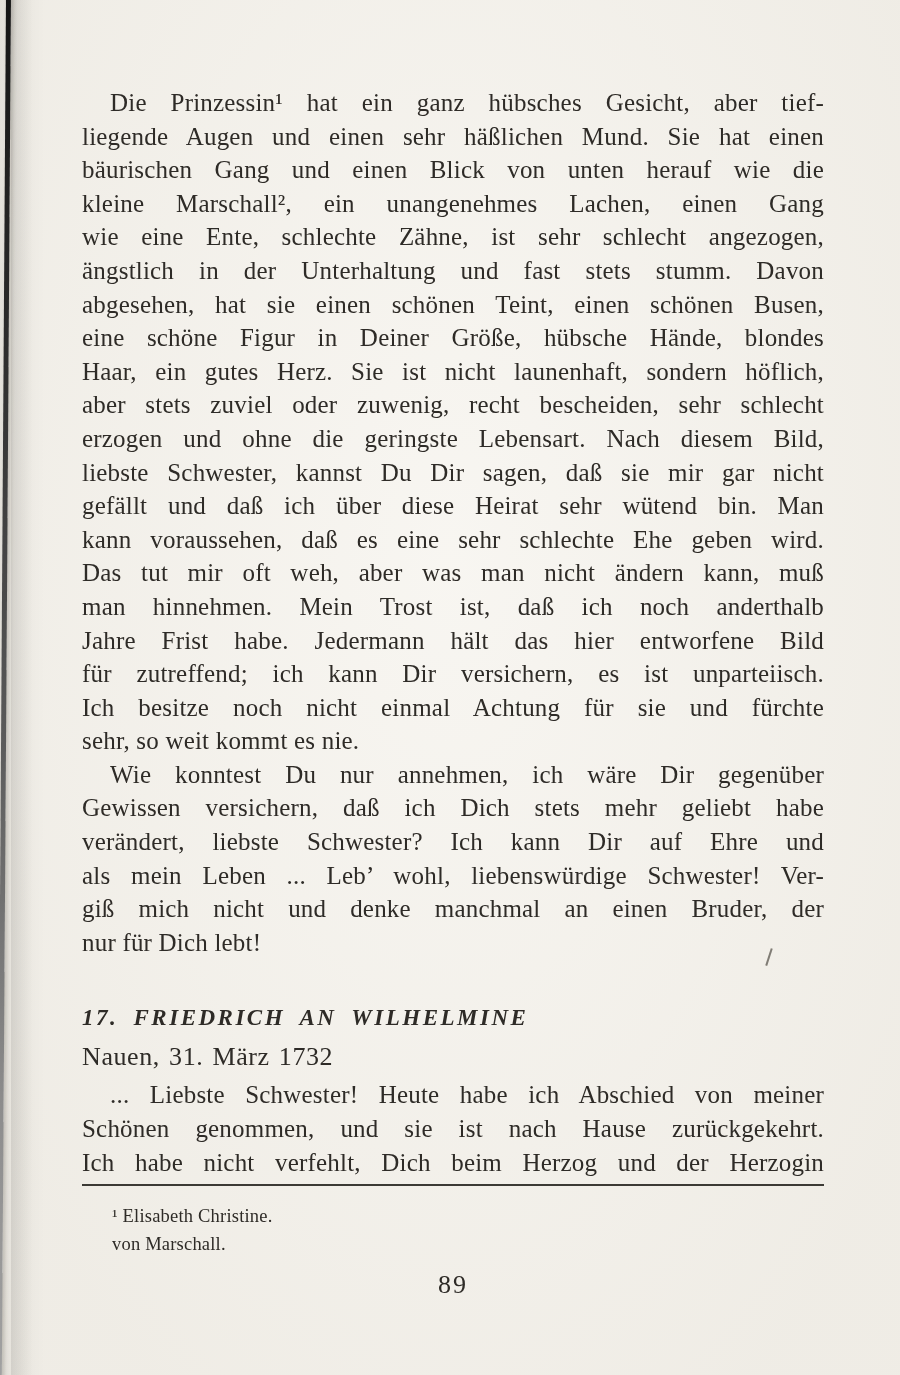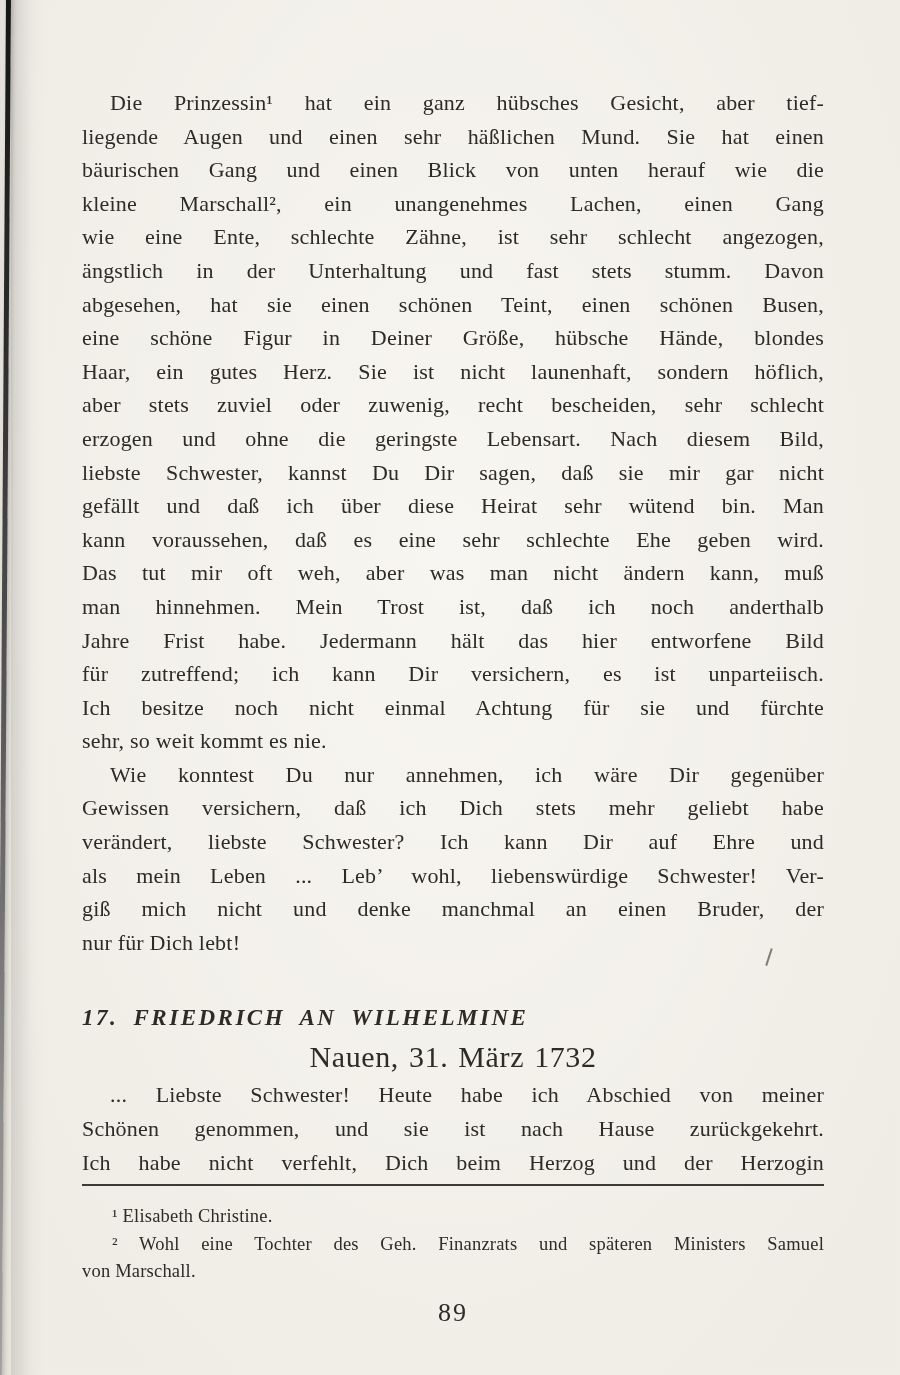--- a/index.html
+++ b/index.html
@@ -38,21 +38,21 @@
     height: 100%;
     background: linear-gradient(to right, rgba(40,38,32,0.10), rgba(40,38,32,0));
   }
   .textblock {
     position: absolute;
     left: 82px;
     top: 86px;
     width: 742px;
   }
   .para .line {
-    font-size: 22px;
+    font-size: 25px;
     line-height: 33.6px;
     text-align: justify;
     text-align-last: justify;
     letter-spacing: 0.2px;
     white-space: normal;
   }
   .para .line:first-child { text-indent: 28px; }
   .para .line:last-child  { text-align-last: left; }
   .para.cont .line:last-child { text-align-last: justify; }
 
@@ -60,23 +60,23 @@
     margin: 44px 0 0 0;
     font-size: 23px;
     font-weight: bold;
     font-style: italic;
     letter-spacing: 2.5px;
     word-spacing: 7px;
     line-height: 30px;
   }
   .dateline {
     margin-top: 9px;
-    font-size: 30px;
+    font-size: 26px;
     line-height: 30px;
-    text-align: center;
+    text-align: left;
     letter-spacing: 0.6px;
     word-spacing: 2px;
   }
   .para.first-of-letter { margin-top: 6px; }
 
   .footnote-rule {
     margin-top: 5px;
     border: none;
     border-top: 2px solid #3c3a35;
     width: 100%;
@@ -161,21 +161,20 @@
         <div class="line">Ich habe nicht verfehlt, Dich beim Herzog und der Herzogin</div>
       </div>
 
     <hr class="footnote-rule">
 
     <div class="footnotes">
       <div class="para">
           <div class="line">¹ Elisabeth Christine.</div>
         </div>
       <div class="para">
-          <div class="line">² Wohl eine Tochter des Geh. Finanzrats und späteren Ministers Samuel</div>
           <div class="line">von Marschall.</div>
         </div>
     </div>
 
     <div class="page-number">89</div>
 
   </div>
 </div>
 
 </body></html>

